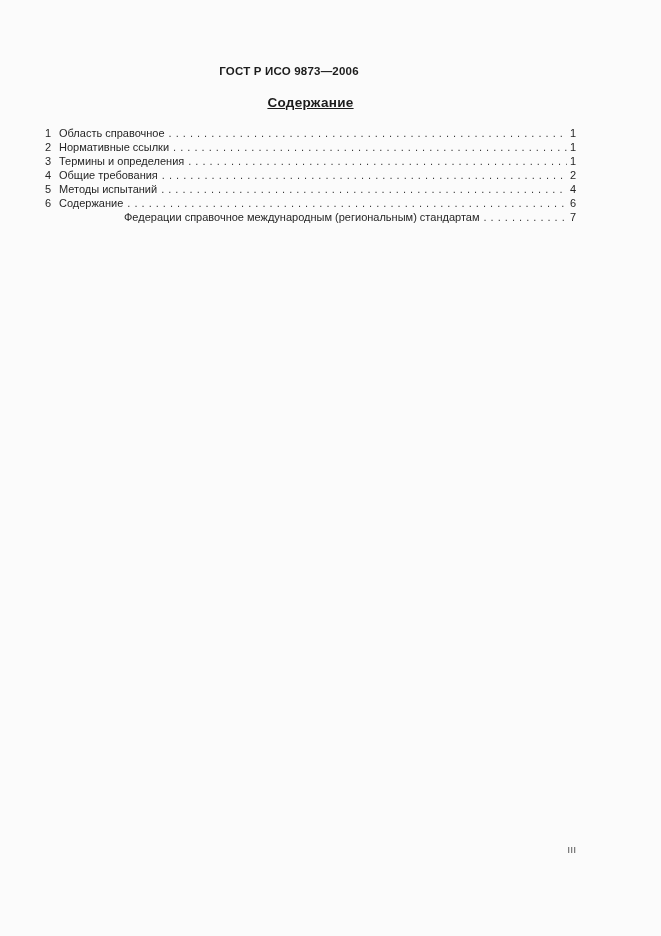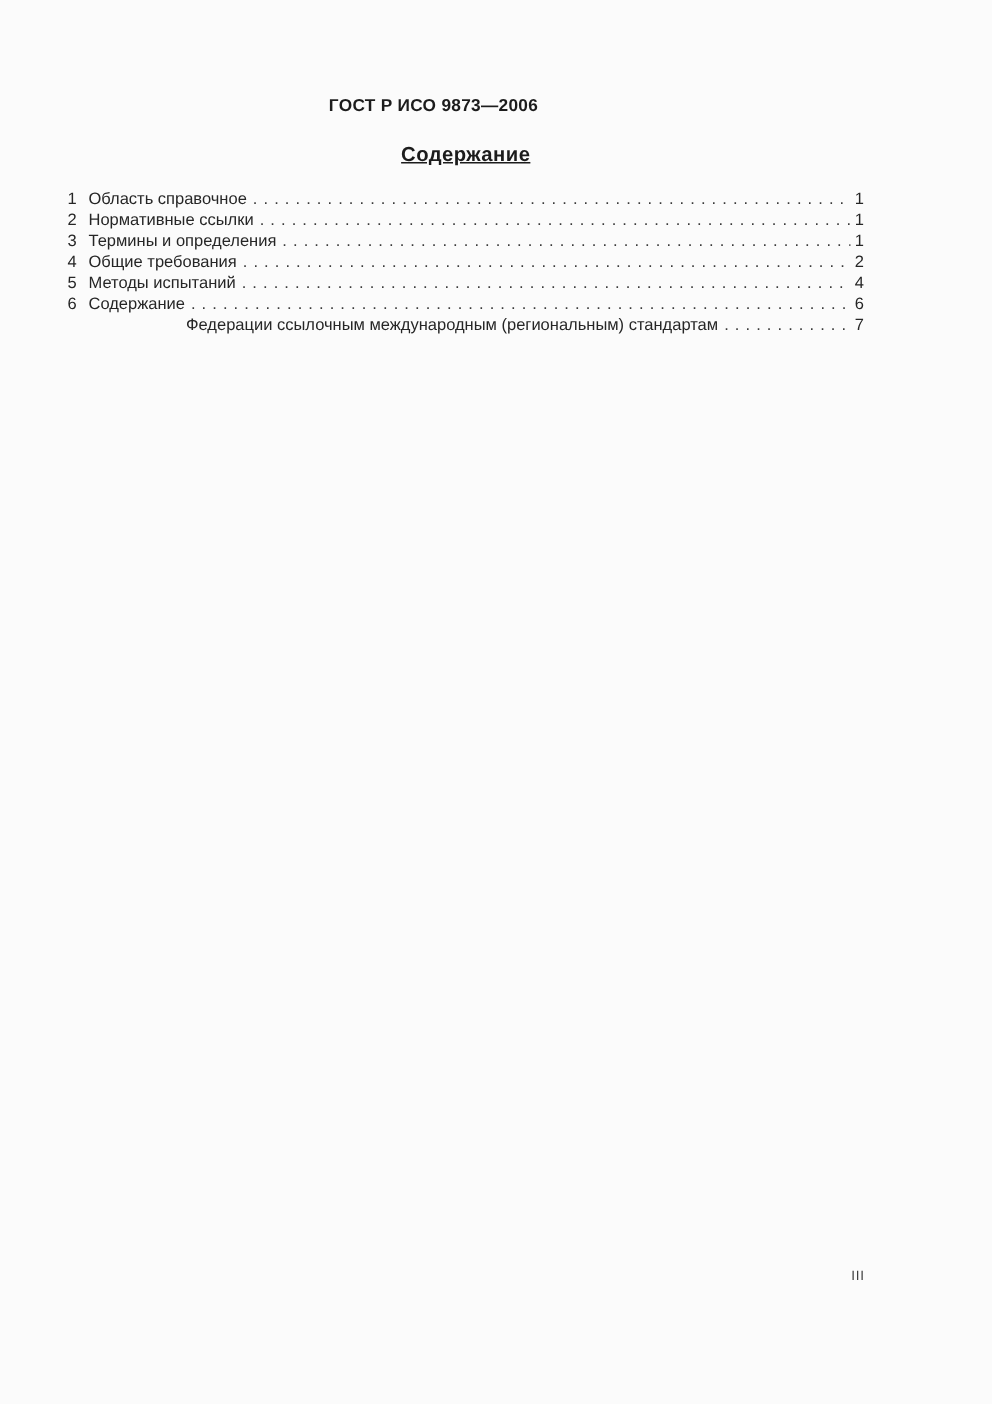--- a/index.html
+++ b/index.html
@@ -148,21 +148,21 @@
 
     <div class="toc-row">
       <span class="toc-num">6</span>
       <span class="toc-label">Содержание</span>
       <span class="dot-leader"></span>
       <span class="toc-page">6</span>
     </div>
 
 
     <div class="toc-row appendix-row2">
-      <span class="toc-label">Федерации ссылочным международным (региональным) стандартам</span>
+      <span class="toc-label">Федерации справочное международным (региональным) стандартам</span>
       <span class="dot-leader"></span>
       <span class="toc-page">7</span>
     </div>
 
 
   </div>
 
   <div class="doc-footer-pagenum">III</div>
 
 </div>

